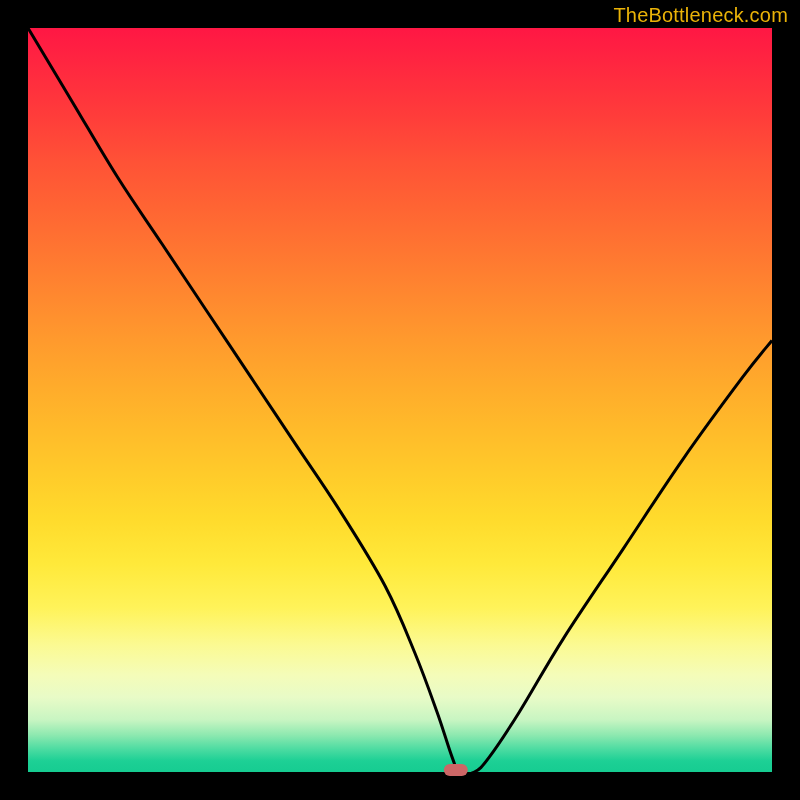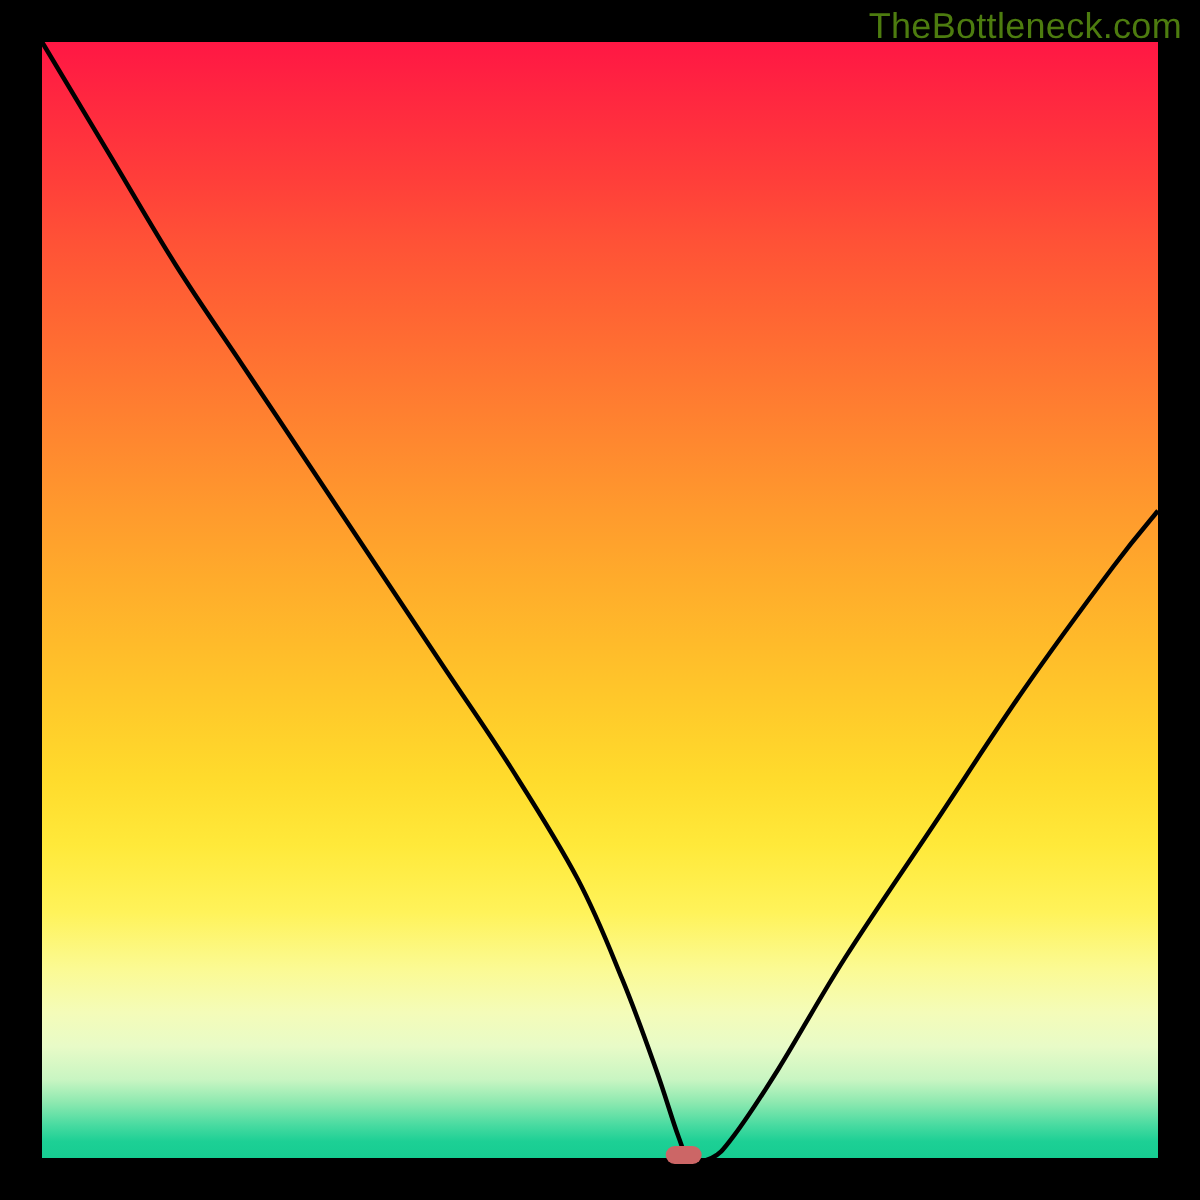--- a/index.html
+++ b/index.html
@@ -7,22 +7,22 @@
     width: 800px;
     height: 800px;
     background: #000;
     position: relative;
     font-family: Arial, Helvetica, sans-serif;
   }
   .watermark {
     position: absolute;
     top: 4px;
     right: 12px;
-    color: #4d7c0f;
-    font-size: 24px;
+    color: #eab308;
+    font-size: 20px;
     font-weight: 500;
     z-index: 10;
     letter-spacing: 0.2px;
   }
   .plot-area {
     position: absolute;
     left: 28px;
     top: 28px;
     width: 744px;
     height: 744px;

